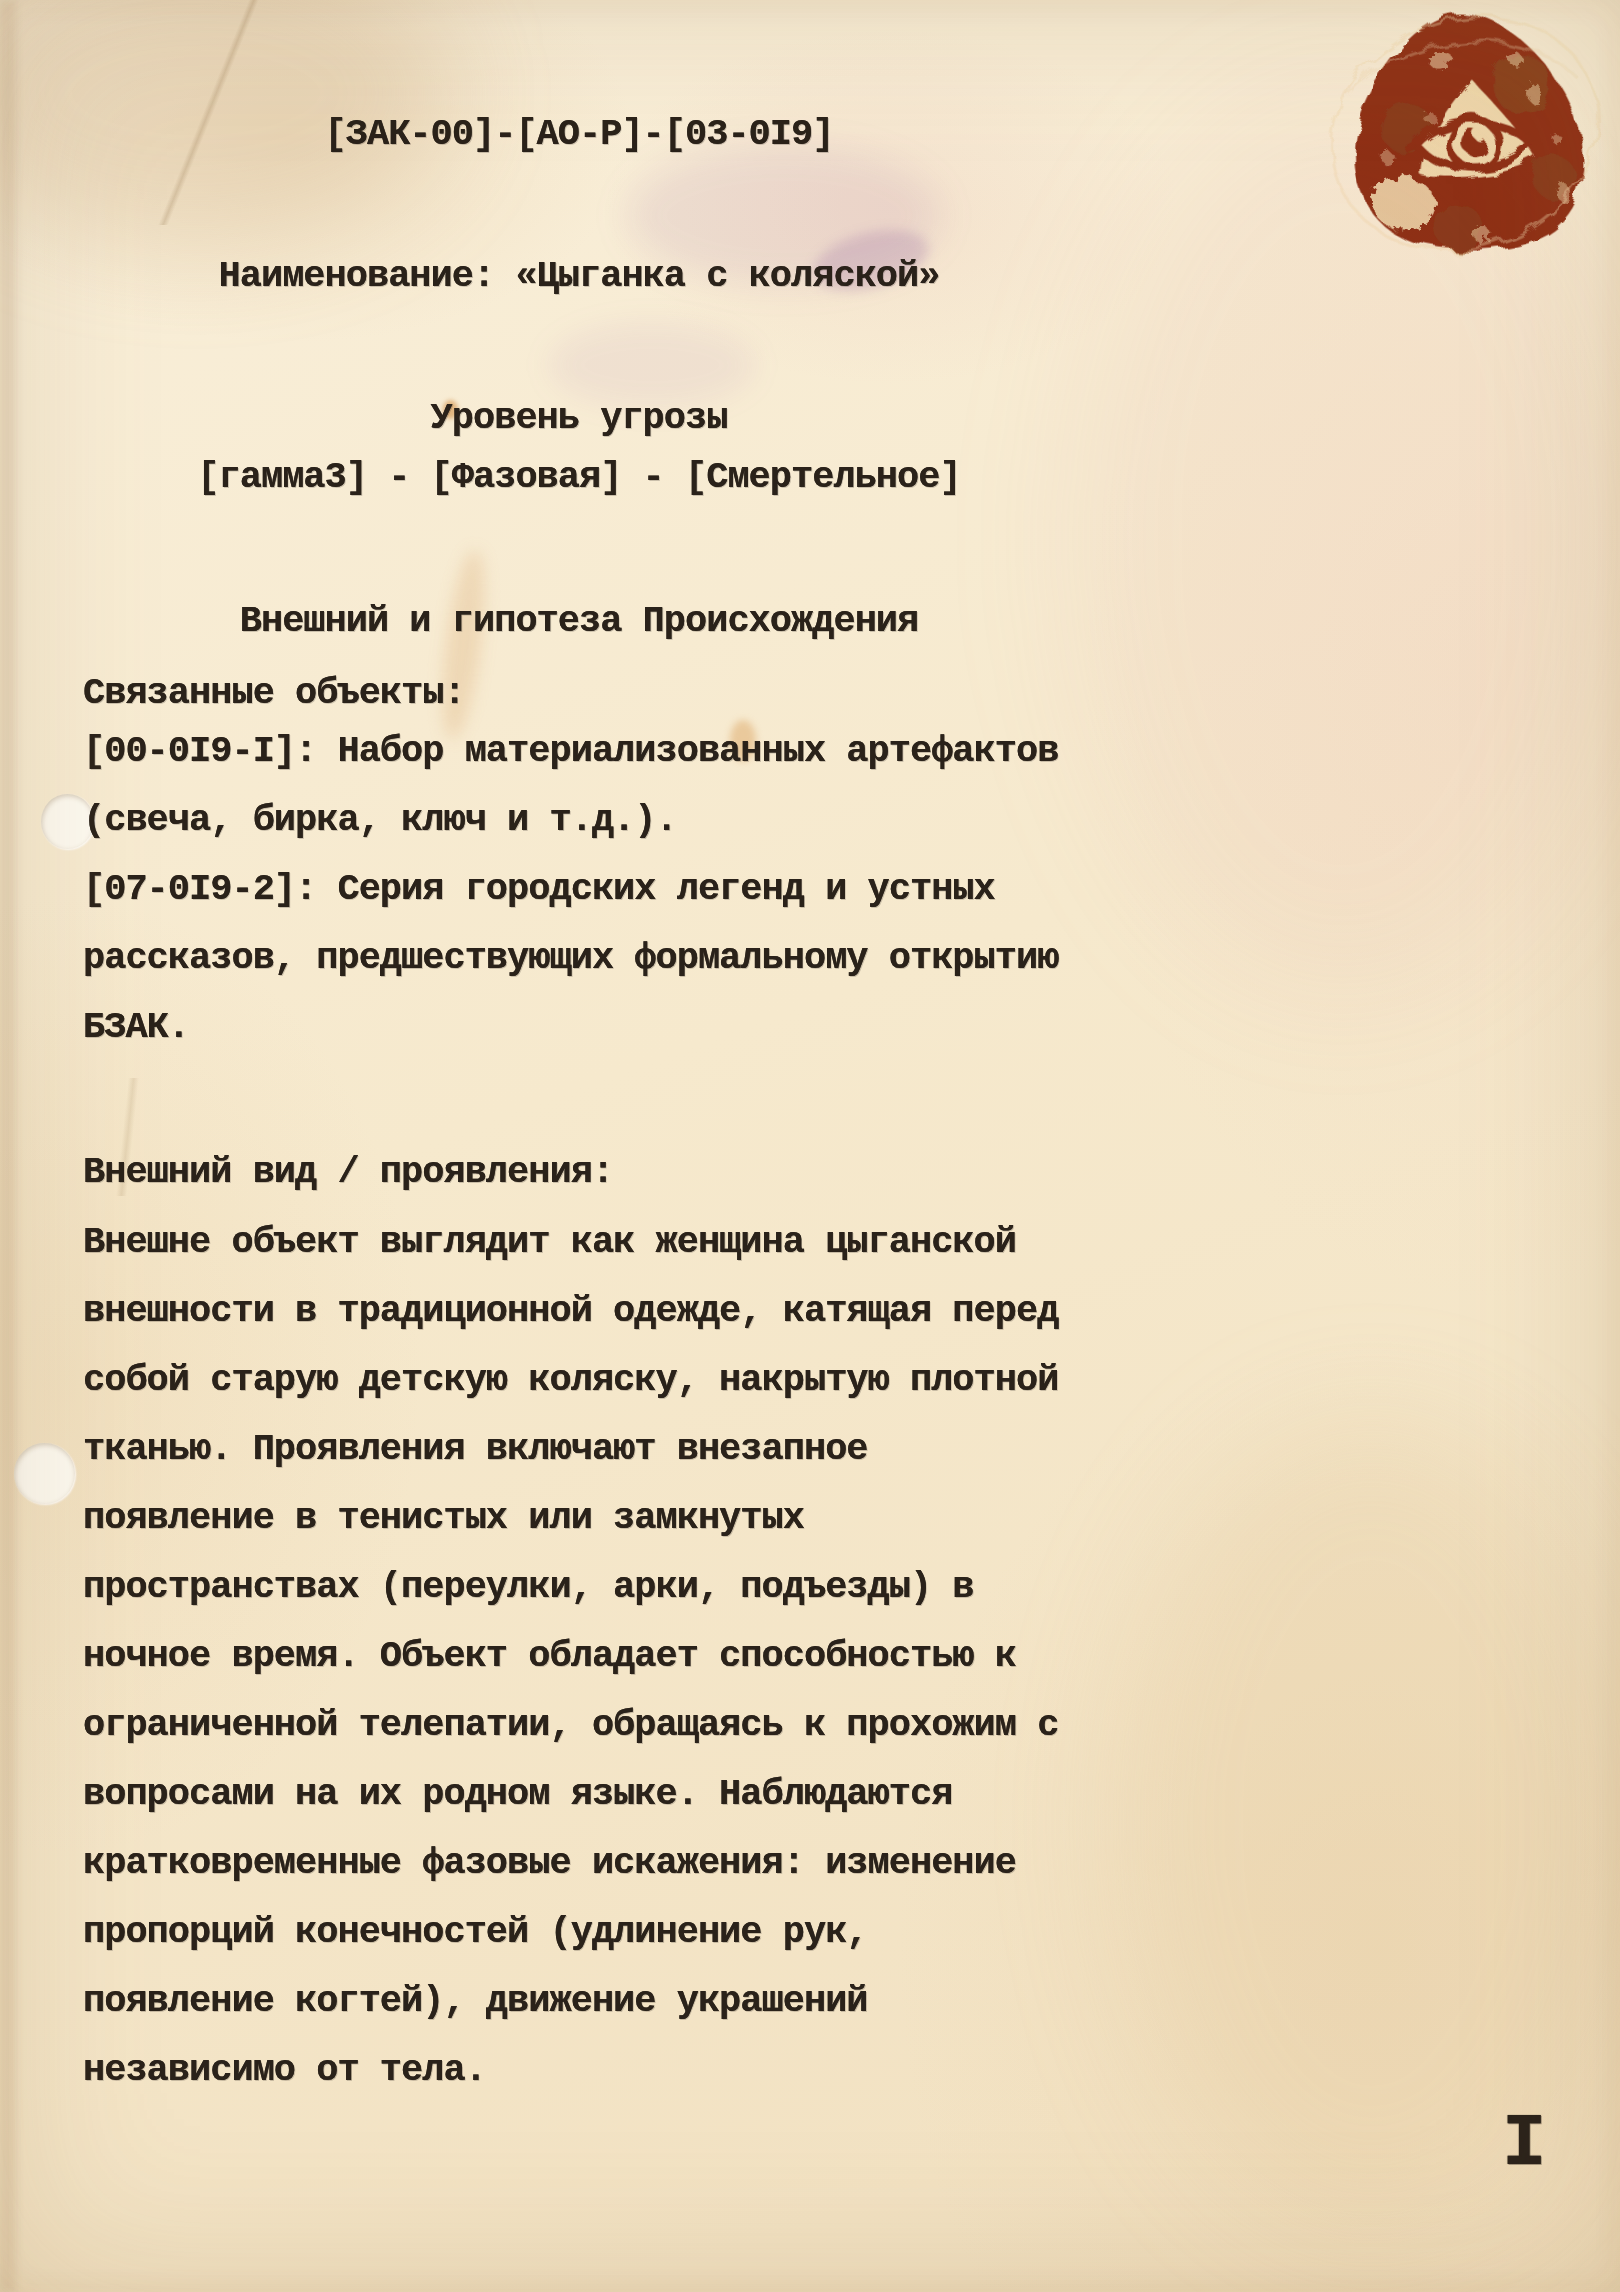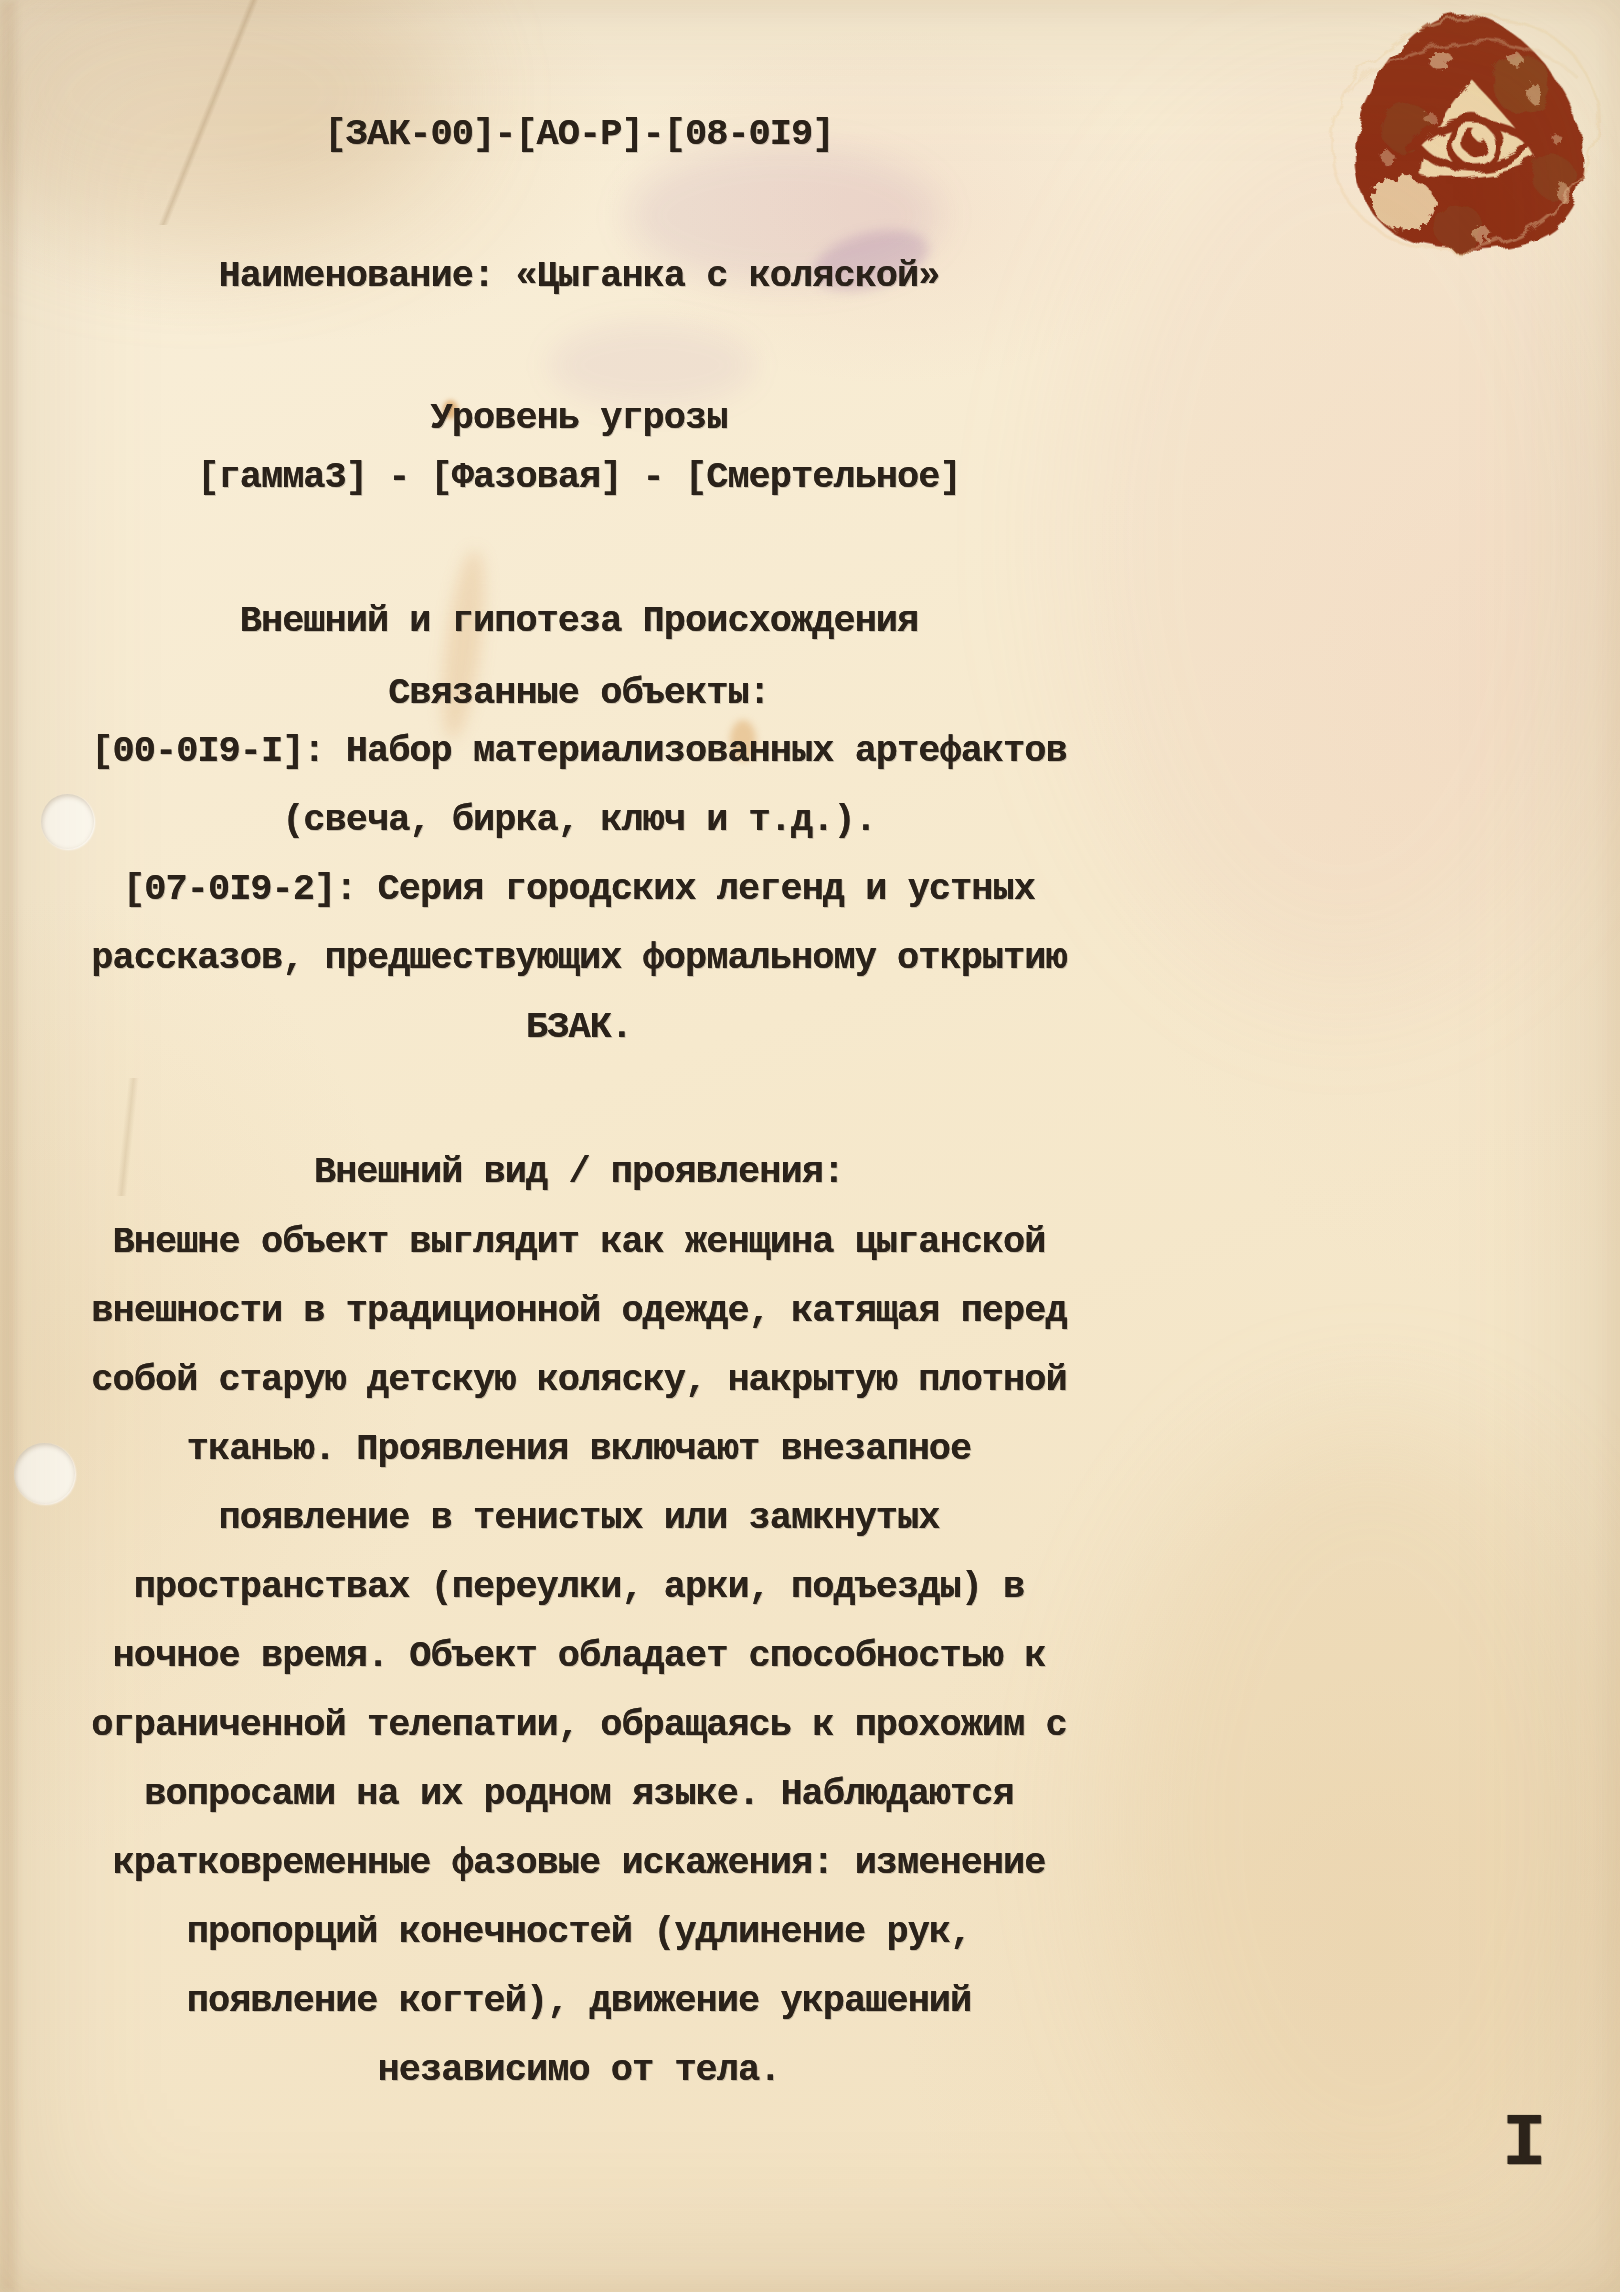--- a/index.html
+++ b/index.html
@@ -28,21 +28,20 @@
   }
   .tw{
     position:absolute;
     color:var(--ink,#2a221a);
     font-weight:700;
     font-size:37px;
     letter-spacing:-1px;
     line-height:69px;
     white-space:pre-line;
     text-shadow:0 0 0.6px rgba(42,34,26,.85), 0.9px 0.7px 0 rgba(42,34,26,.22);
-    text-align:center;
   }
   .col{left:83px;width:992px;}
   .centered{text-align:center;}
   .stain{position:absolute;border-radius:50%;pointer-events:none;}
   .crease{position:absolute;pointer-events:none;}
   .hole{
     position:absolute;border-radius:50%;background:#fdfaf1;
     box-shadow:inset 1px 2px 4.9px rgba(120,90,50,.28), 1px 1px 2px rgba(255,255,255,.9);
   }
   .stamp-wrap{position:absolute;left:1311px;top:2px;width:306px;height:257px;}
@@ -117,21 +116,21 @@
           <circle class="fill-paper" cx="258" cy="196" r="8" opacity=".45"></circle>
           <circle class="fill-paper" cx="76" cy="158" r="7" opacity=".4"></circle>
           <circle class="fill-paper" cx="174" cy="238" r="9" opacity=".5"></circle>
           <circle class="fill-paper" cx="120" cy="118" r="6" opacity=".35"></circle>
           <circle class="fill-paper" cx="250" cy="140" r="5" opacity=".4"></circle>
         </g>
       </g>
     </svg>
   </div>
 
-  <div class="tw col centered" style="top:100px;">[ЗАК-00]-[АО-Р]-[08-0I9]</div>
+  <div class="tw col centered" style="top:100px;">[ЗАК-00]-[АО-Р]-[03-0I9]</div>
   <div class="tw col centered" style="top:242px;">Наименование: «Цыганка с коляской»</div>
   <div class="tw col centered" style="top:384px;">Уровень угрозы</div>
   <div class="tw col centered" style="top:443px;">[гамма3] - [Фазовая] - [Смертельное]</div>
   <div class="tw col centered" style="top:587px;">Внешний и гипотеза Происхождения</div>
   <div class="tw col" style="top:659px;">Связанные объекты:</div>
   <div class="tw col" style="top:717px;">[00-0I9-I]: Набор материализованных артефактов
 (свеча, бирка, ключ и т.д.).
 [07-0I9-2]: Серия городских легенд и устных
 рассказов, предшествующих формальному открытию
 БЗАК.</div>

